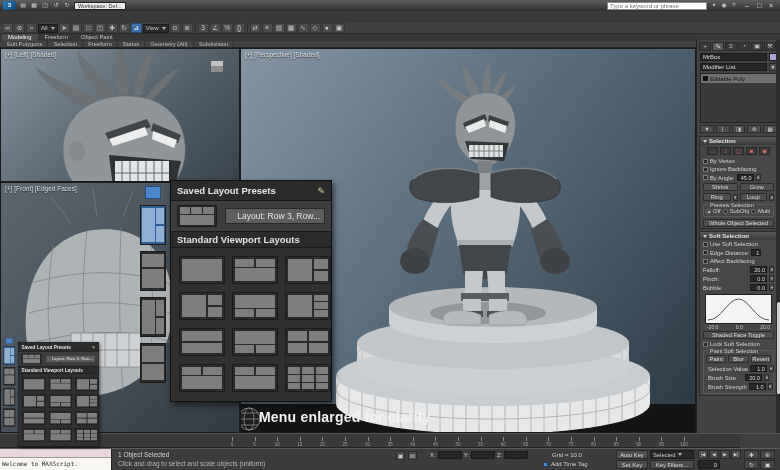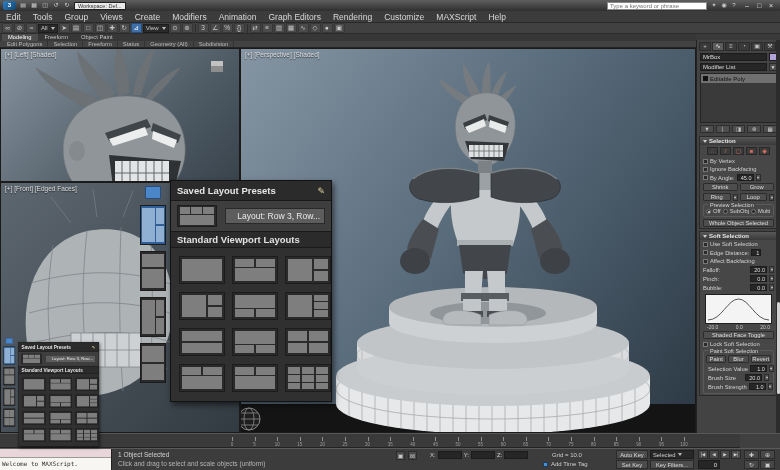--- a/index.html
+++ b/index.html
@@ -204,34 +204,20 @@
         <div class="tb-right-icon">◉</div>
         <div class="tb-right-icon">?</div>
       </div>
     <div id="winbtns" style="display:flex;">
         <div class="winbtn">–</div>
         <div class="winbtn">□</div>
         <div class="winbtn">×</div>
       </div>
   </div>
 
-  <div class="menubar" id="menubar">
-      <div class="menu-item">Edit</div>
-      <div class="menu-item">Tools</div>
-      <div class="menu-item">Group</div>
-      <div class="menu-item">Views</div>
-      <div class="menu-item">Create</div>
-      <div class="menu-item">Modifiers</div>
-      <div class="menu-item">Animation</div>
-      <div class="menu-item">Graph Editors</div>
-      <div class="menu-item">Rendering</div>
-      <div class="menu-item">Customize</div>
-      <div class="menu-item">MAXScript</div>
-      <div class="menu-item">Help</div>
-    </div>
 
   <div class="toolbar" id="main-toolbar">
       <div class="tool-icon">∞</div>
       <div class="tool-icon">⊘</div>
       <div class="tool-icon">≈</div>
       <div class="tool-select">All<div class="caret"></div></div>
       <div class="tool-icon">➤</div>
       <div class="tool-icon">▤</div>
       <div class="tool-icon">□</div>
       <div class="tool-icon">◫</div>
@@ -393,20 +379,21 @@
         <rect x="220" y="244" width="24" height="8" fill="#585d61"></rect>
         <rect x="244" y="244" width="24" height="8" fill="#585d61"></rect>
         <rect x="222" y="250" width="18" height="14" fill="#c2c6c8"></rect>
         <rect x="248" y="250" width="18" height="14" fill="#c2c6c8"></rect>
         <rect x="218" y="262" width="24" height="6" fill="#4a4e52"></rect>
         <rect x="246" y="262" width="24" height="6" fill="#4a4e52"></rect>
         <path d="M240,266 L240,276 L206,276 C200,274 200,266 208,263 C216,260 232,262 240,266 Z" fill="#b6babc" stroke="#888d90" stroke-width="0.5"></path>
         <path d="M248,266 L248,276 L282,276 C288,274 288,266 280,263 C272,260 256,262 248,266 Z" fill="#b6babc" stroke="#888d90" stroke-width="0.5"></path>
       </g>
     </svg>
+    <div class="caption-text">Menu enlarged for clarity</div>
   </div>
 
   <div class="strip" id="strip-large">
       <div class="strip-tab"></div>
       <div class="thumb bluethumb">
         <div class="cell" style="left: 4%; top: 6%; width: 56%; height: 88%;"></div>
         <div class="cell" style="left: 64%; top: 6%; width: 32%; height: 42%;"></div>
         <div class="cell" style="left: 64%; top: 52%; width: 32%; height: 42%;"></div>
       </div>
       <div class="thumb">

